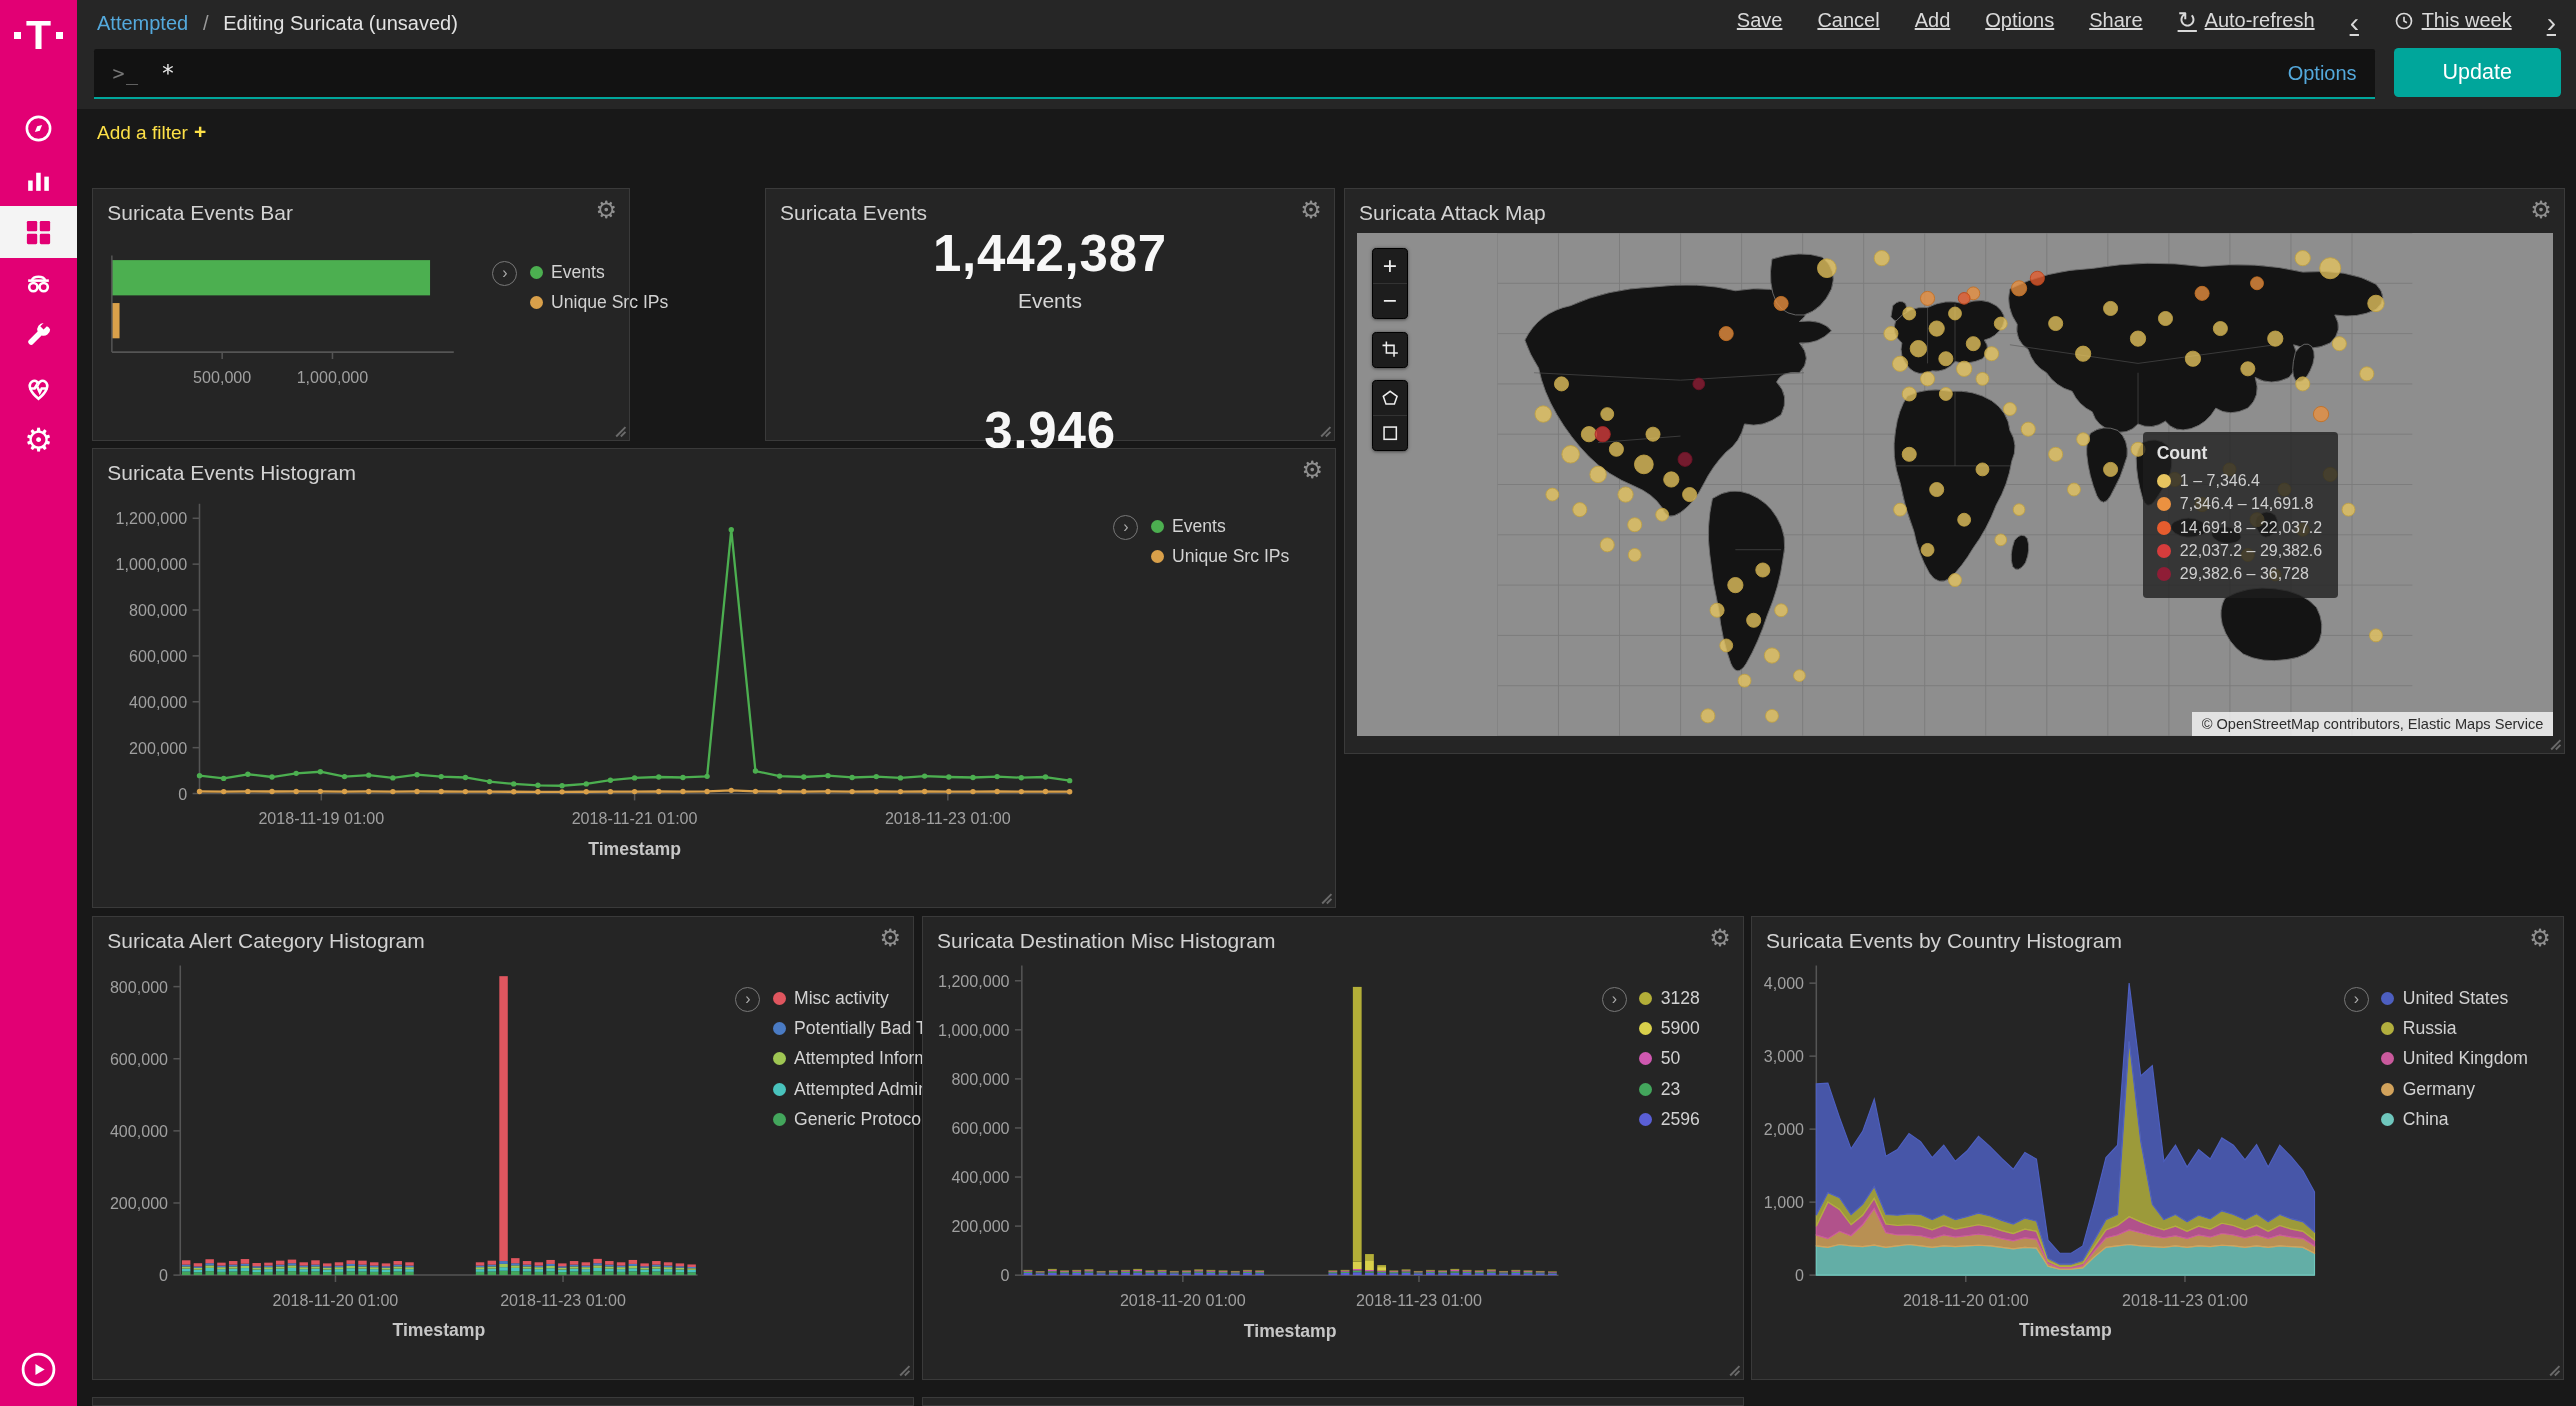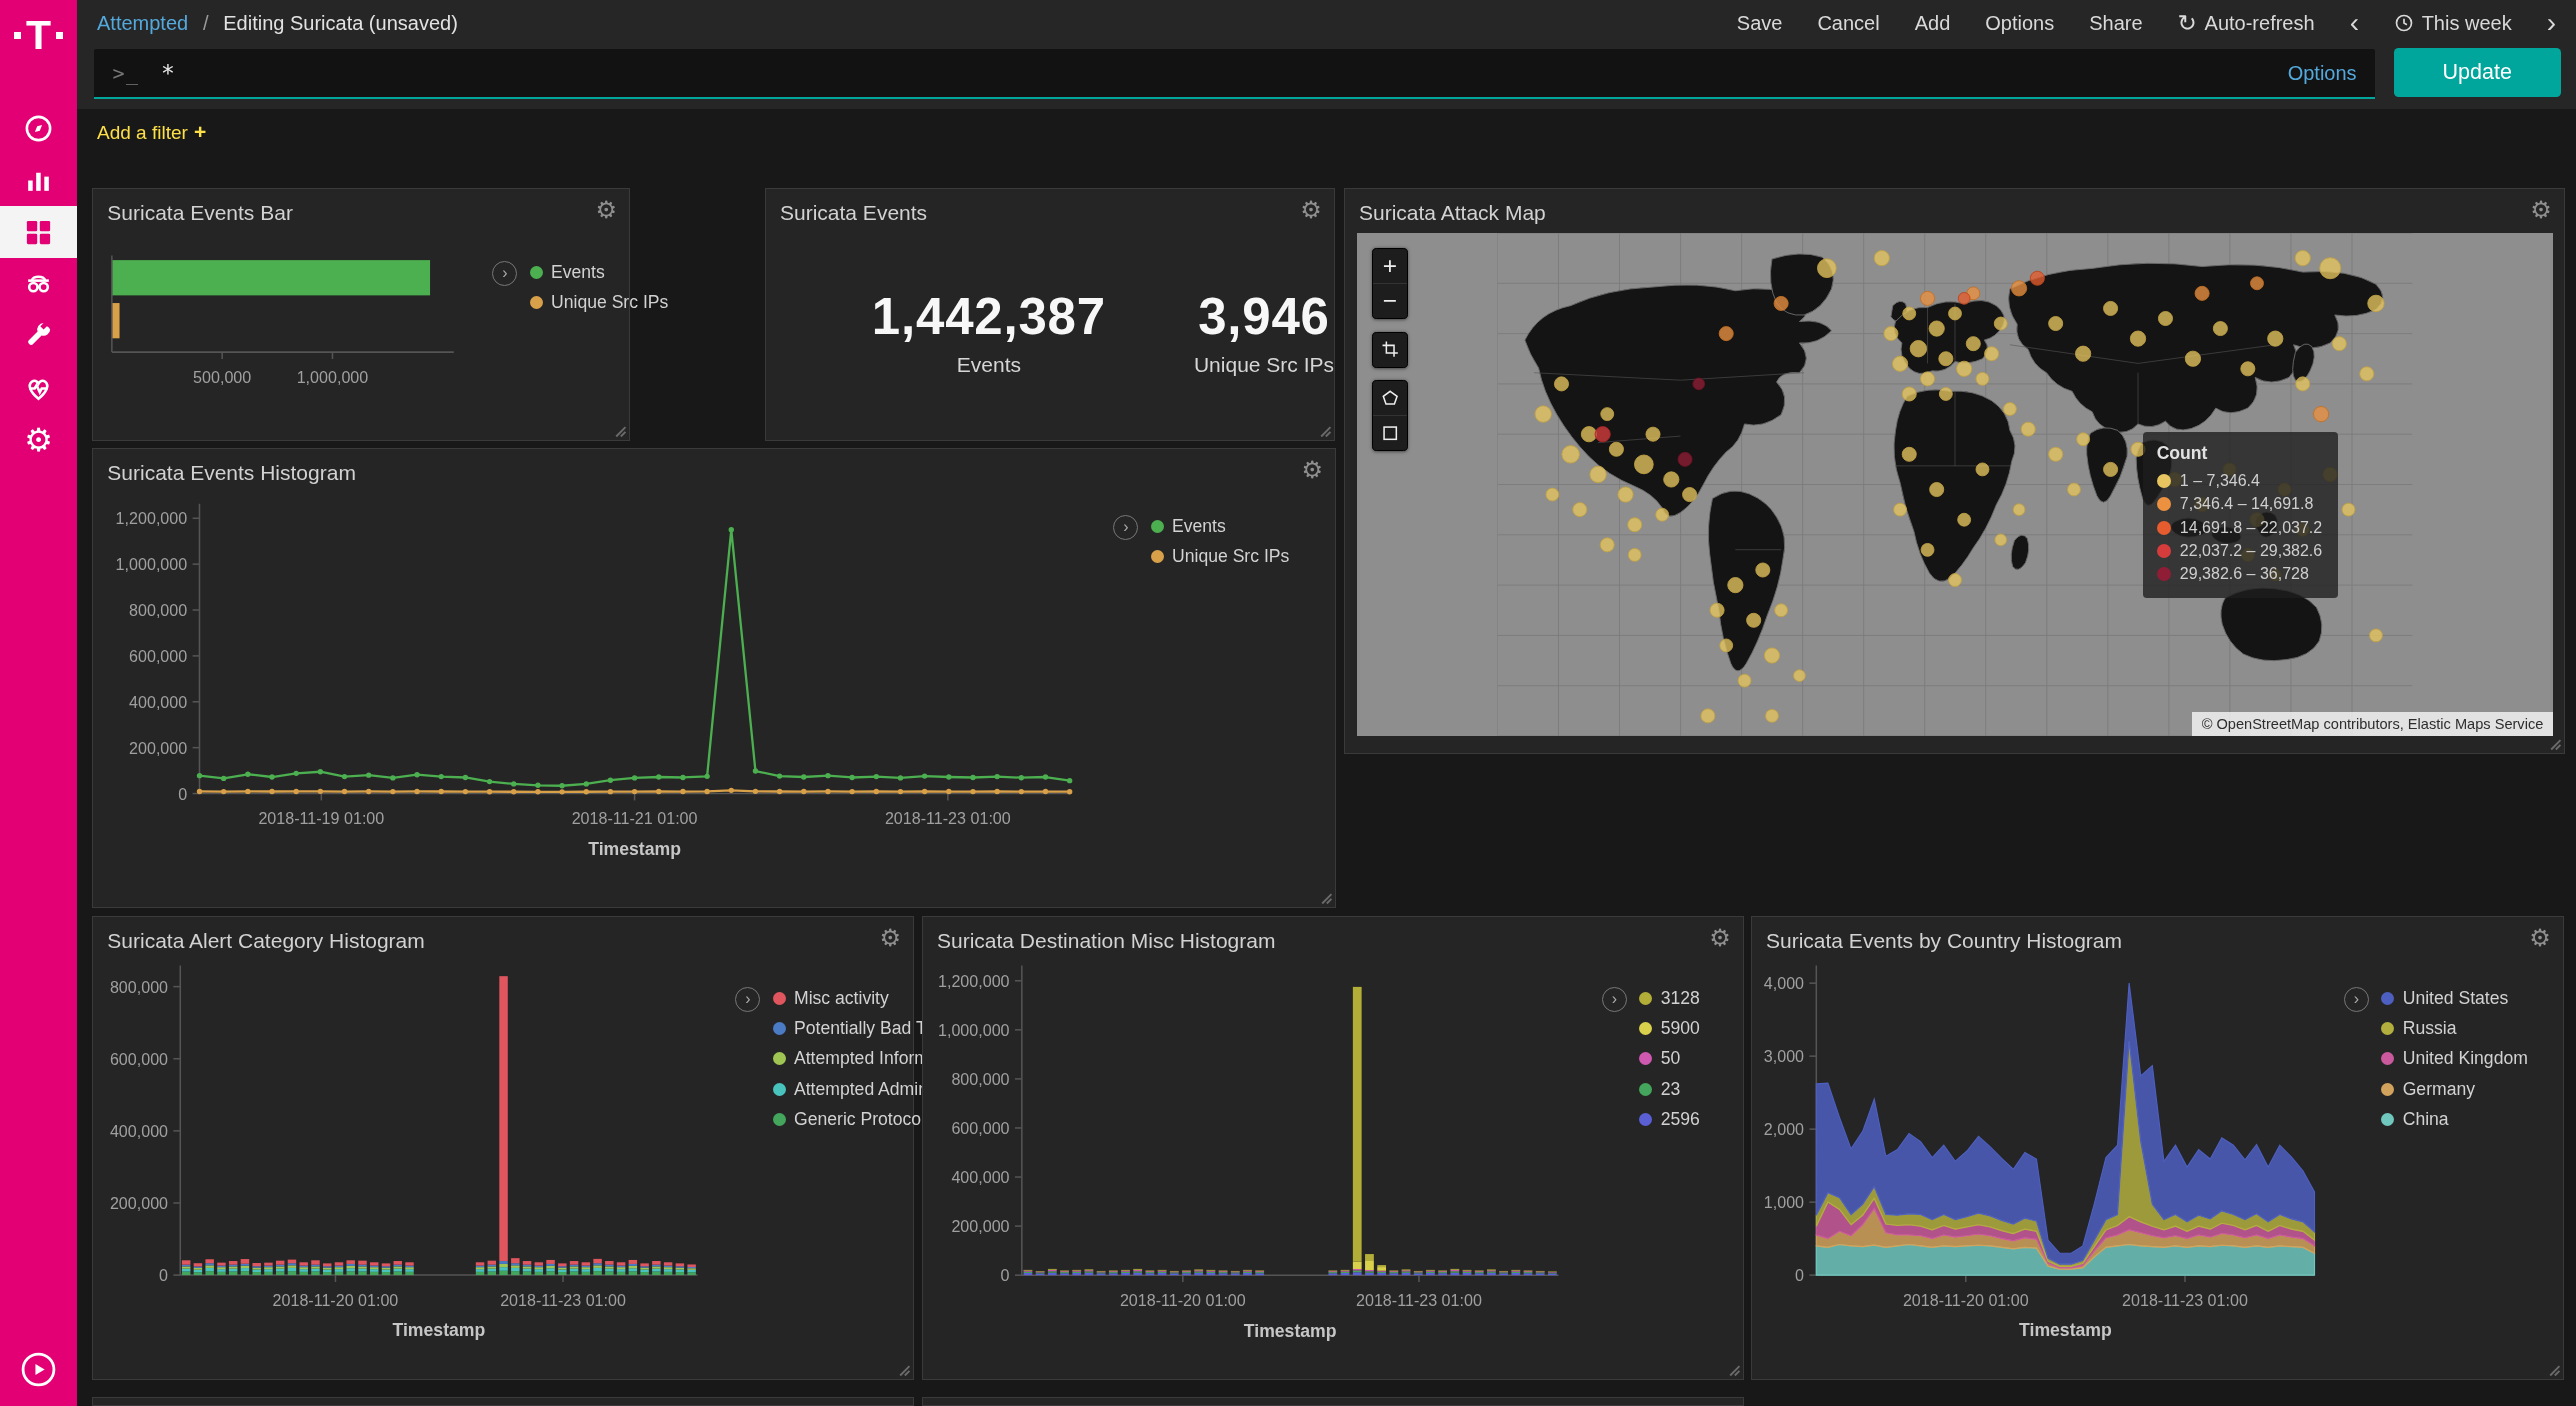--- a/index.html
+++ b/index.html
@@ -21,21 +21,21 @@
   .sidebar-bottom{margin-top:auto;margin-bottom:15.3px;}
   .sidebar-bottom svg{width:37px;height:37px;}
 
   
   .main{position:absolute;left:77px;top:0;right:0;bottom:0;}
   .topbar{position:absolute;top:0;left:0;right:0;height:46px;background:#262626;
           display:flex;align-items:center;padding:0 20px;box-sizing:border-box;font-size:20px;}
   .breadcrumb a{color:#54a9dc;text-decoration:none;cursor:pointer;}
   .breadcrumb .sep{color:#9a9a9a;margin:0 9.2px;}
   .breadcrumb .current{color:#e2e2e2;}
-  .topnav{margin-left:auto;display:flex;align-items:center;gap:35px;color:#d9d9d9;}
+  .topnav{margin-left:auto;display:flex;align-items:flex-start;gap:35px;color:#d9d9d9;text-decoration:underline;}
   .topnav span{cursor:pointer;display:flex;align-items:center;gap:7.7px;white-space:nowrap;}
   .chev{font-size:28px;line-height:1;}
   .refresh-glyph{font-size:23px;line-height:1;}
 
   .querybar{position:absolute;top:46px;left:0;right:0;height:63px;background:#262626;}
   .query-input{position:absolute;left:17px;top:3.1px;right:201px;height:48px;background:#121212;
                border-bottom:2.3px solid #00a69b;border-radius:2.3px 2.3px 0 0;
                display:flex;align-items:center;padding:0 18.4px;cursor:text;}
   .qprompt{font-family:"DejaVu Sans Mono",monospace;color:#767676;font-size:20px;letter-spacing:1.5px;}
   .qvalue{margin-left:21.5px;color:#ececec;font-size:23px;font-family:"DejaVu Sans Mono",monospace;}
@@ -58,21 +58,21 @@
 
   .legend{position:absolute;display:flex;gap:12.3px;font-size:17.6px;color:#d2d2d2;}
   .legend ul{margin:0;padding:0;list-style:none;}
   .legend li{display:flex;align-items:center;margin:0 0 9.2px 0;cursor:pointer;white-space:nowrap;}
   .legend i{width:13px;height:13px;border-radius:50%;margin-right:8.4px;display:inline-block;flex:none;}
   .expander{width:23px;height:23px;border:1.5px solid #777;border-radius:50%;color:#aaa;flex:none;
             display:flex;align-items:center;justify-content:center;font-size:16px;cursor:pointer;margin-top:-1.5px;}
 
   
   .metrics{position:absolute;left:0;right:0;top:0;bottom:0;display:flex;align-items:center;
-           justify-content:flex-end;gap:88px;padding-top:35px;}
+           justify-content:space-between;gap:88px;padding-top:35px;flex-direction:column;}
   .mval{font-size:51px;font-weight:700;color:#f7f7f7;text-align:center;letter-spacing:0.8px;}
   .mlab{font-size:21px;color:#d6d6d6;text-align:center;margin-top:6.1px;font-weight:400;}
 
   
   .map{position:absolute;left:11.5px;right:11.5px;top:44px;bottom:17px;background:#8e8e8e;overflow:hidden;}
   .map-svg{position:absolute;left:0;top:0;width:100%;height:100%;}
   .map-ctrl{position:absolute;left:15.3px;top:15.3px;display:flex;flex-direction:column;gap:12.3px;z-index:3;}
   .ctl-group{background:#1d1d1d;border:0.8px solid #000;border-radius:4.6px;overflow:hidden;box-shadow:0 0.8px 3.1px rgba(0,0,0,.5);}
   .ctl-btn{width:34px;height:34px;color:#eee;font-size:24.5px;display:flex;align-items:center;
            justify-content:center;cursor:pointer;}

